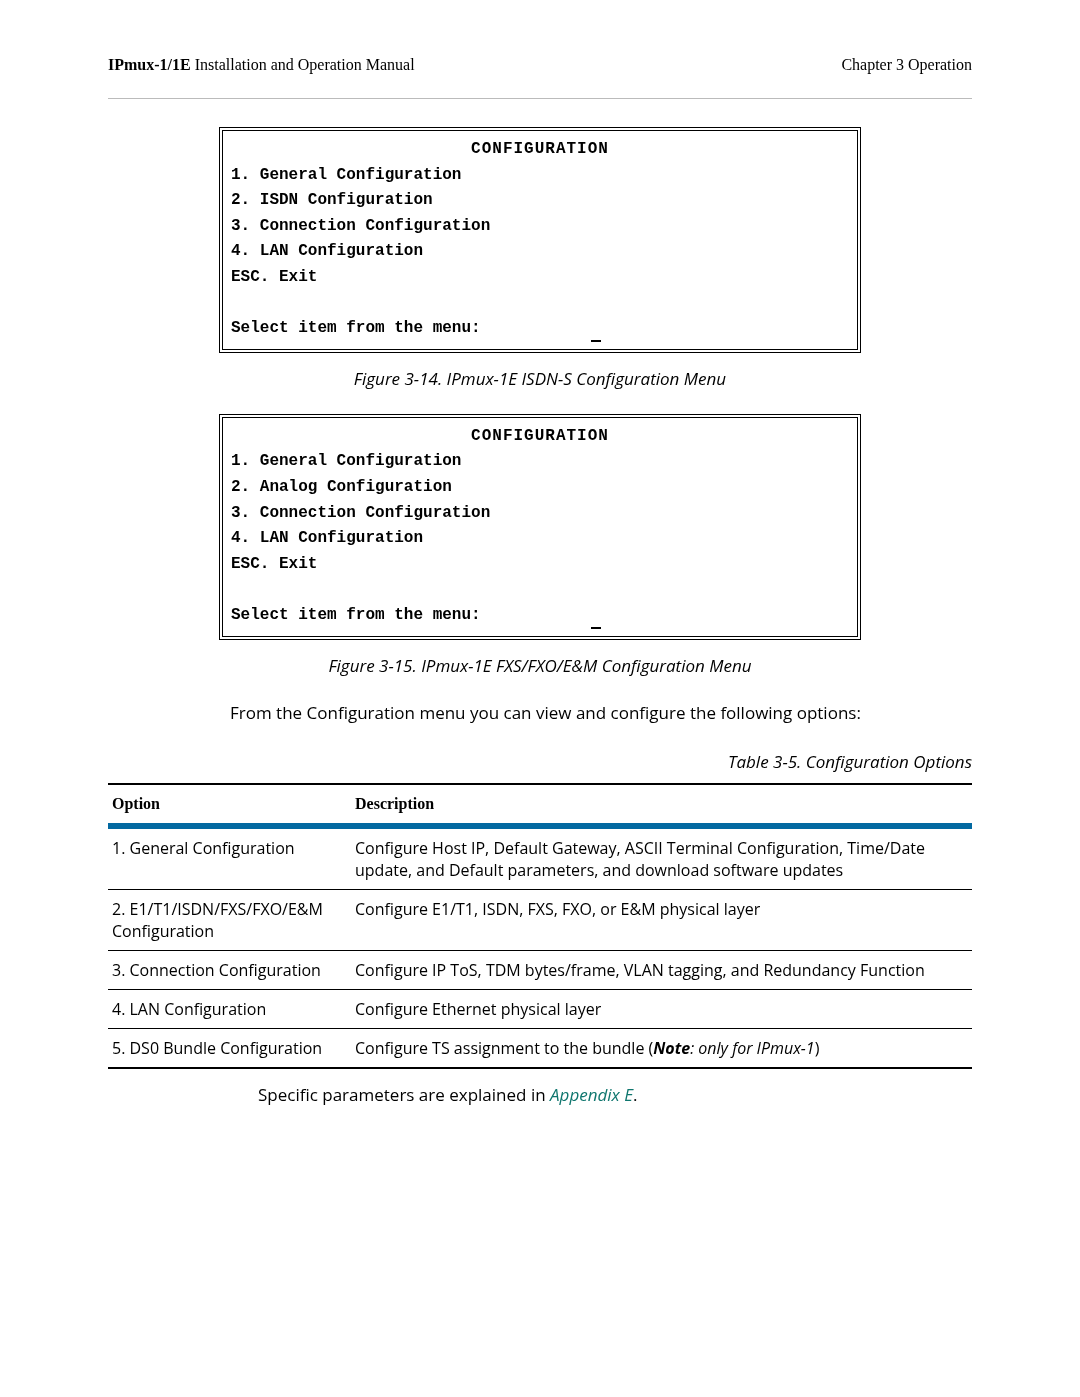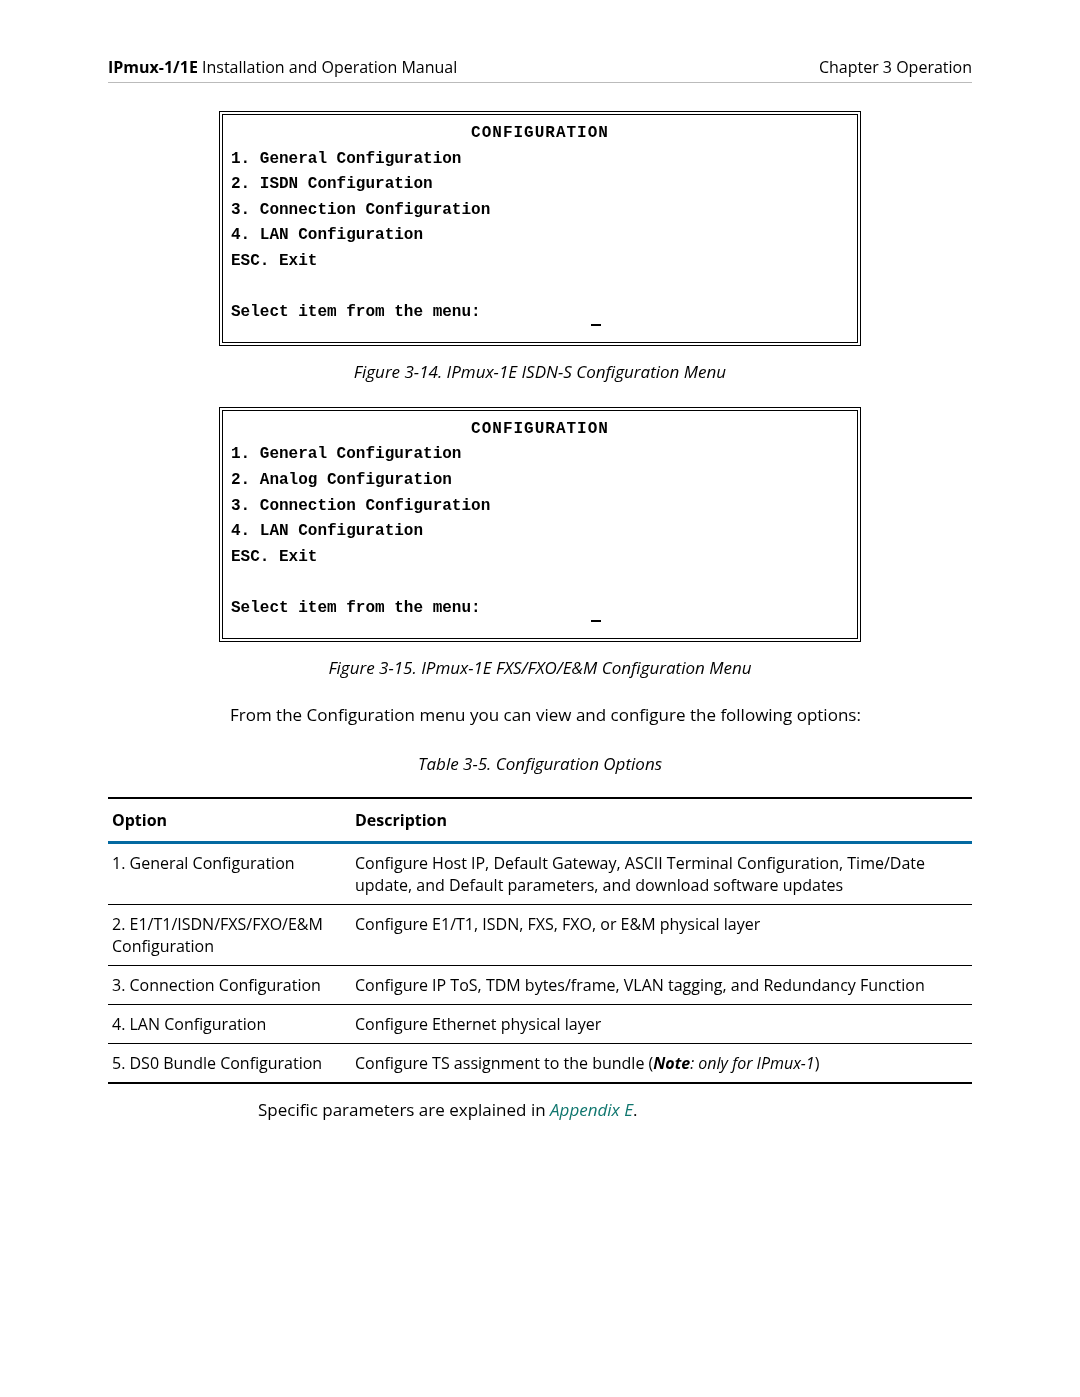--- a/index.html
+++ b/index.html
@@ -14,30 +14,31 @@
     box-sizing: border-box;
     padding: 56px 108px 40px 108px;
     min-height: 1397px;
     position: relative;
   }
   .header-line {
     display: flex;
     justify-content: space-between;
     font-size: 16px;
     border-bottom: 1px solid #bbb;
-    padding-bottom: 4px;
+    padding-bottom: 24px;
     margin-bottom: 28px;
+    font-family: Liberation Serif, serif;
   }
   .header-left .bold { font-weight: 700; }
   .term-box {
     font-family: "Courier New", monospace;
     font-weight: bold;
     font-size: 16px;
     border: 4px double #000;
-    padding: 6px 8px 16px 8px;
+    padding: 6px 8px 7px 8px;
     margin: 8px auto;
     width: 618px;
     line-height: 1.6;
   }
   .term-title {
     text-align: center;
     letter-spacing: 1px;
   }
   .term-line { white-space: pre; }
   .term-prompt { display: flex; }
@@ -51,40 +52,40 @@
     text-align: center;
     font-style: italic;
     font-size: 17px;
     margin: 14px 0 24px 0;
   }
   .body-text {
     font-size: 17px;
     margin: 20px 0 10px 122px;
   }
   .table-caption {
-    text-align: center;
+    text-align: right;
     font-style: italic;
     font-size: 17px;
-    margin: 26px 0 22px 0;
+    margin: 26px 0 10px 0;
   }
   table.opt {
     border-collapse: collapse;
     width: 100%;
     font-size: 16px;
   }
   table.opt th {
     text-align: left;
     font-weight: 700;
     padding: 10px 4px;
   }
   table.opt td {
     vertical-align: top;
     padding: 8px 4px;
   }
-  table.opt tr.head-row { border-top: 2px solid #000; border-bottom: 3px solid #0369a1; }
+  table.opt tr.head-row { border-top: 2px solid #000; border-bottom: 6px solid #0369a1; font-family: Liberation Serif, serif; }
   table.opt tr.body-row { border-bottom: 1px solid #000; }
   table.opt tr.last-row { border-bottom: 2px solid #000; margin-left: 16px; }
   .col-opt { width: 235px; }
   .note-bold { font-weight: 700; font-style: italic; }
   .note-ital { font-style: italic; }
   .appendix-link { color: #0f766e; font-style: italic; }
   .post-table {
     font-size: 17px;
     margin: 14px 0 0 150px;
   }

